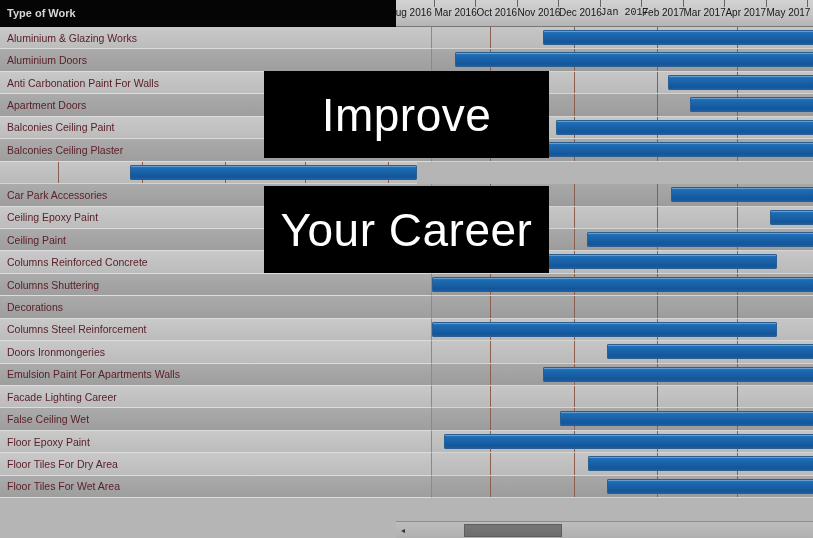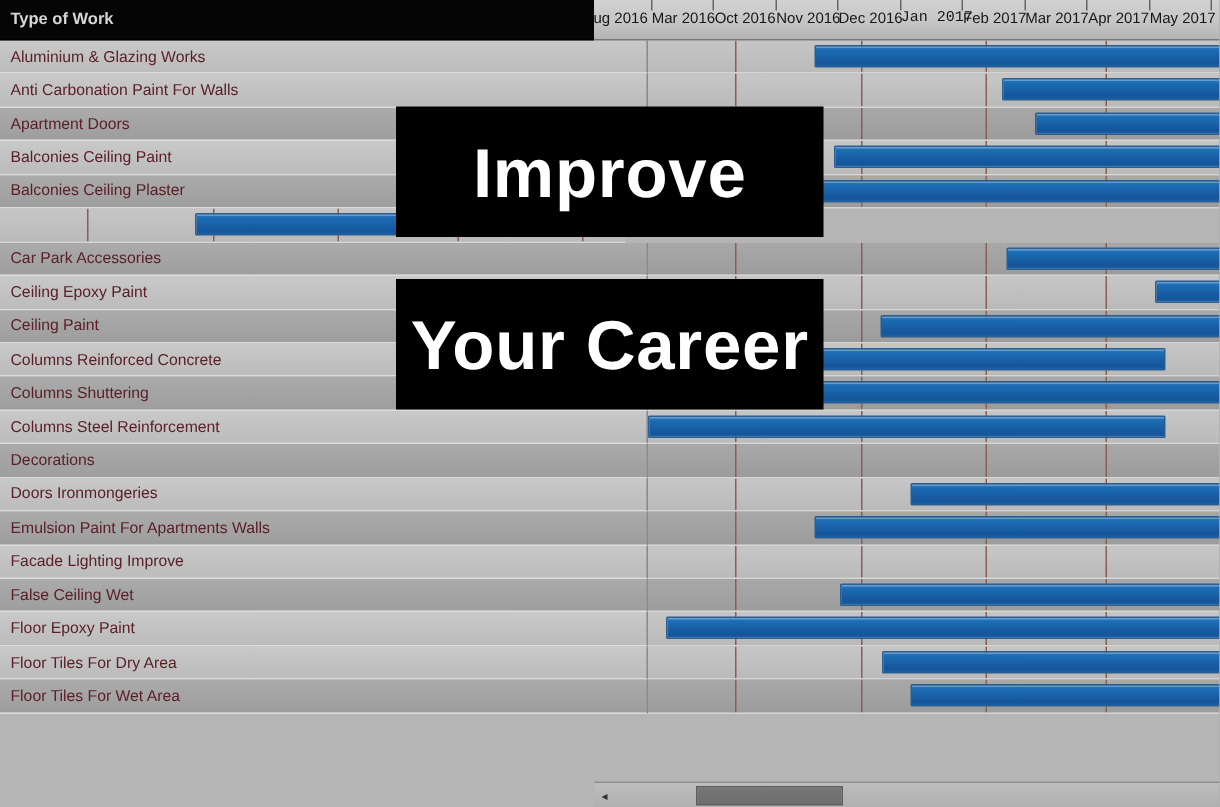--- a/index.html
+++ b/index.html
@@ -124,21 +124,21 @@
     background: linear-gradient(to bottom,#777 0%,#6d6d6d 100%);
     border: 1px solid #5e5e5e;
   }
 
   
   .banner {
     position: absolute;
     background: #000;
     color: #fff;
     display: flex; align-items: center; justify-content: center;
-    font-weight: bold;
+    font-weight: normal;
     z-index: 50;
     letter-spacing: 0.5px;
   }
   #banner-improve { left: 264px; top: 71px;  width: 285px; height: 87px; font-size: 46px; }
   #banner-career  { left: 264px; top: 186px; width: 285px; height: 87px; font-size: 46px; }
 </style>
 </head>
 <body>
 
 <div id="app">
@@ -179,20 +179,33 @@
         </div>
         <div class="bar-cell">
           <div class="vline" style="left: 58px;"></div>
           <div class="vline" style="left: 142px;"></div>
           <div class="vline" style="left: 225px;"></div>
           <div class="vline" style="left: 305px;"></div>
           <div class="vline" style="left: 388px;"></div>
           <div class="bar" style="left: 111px; width: 306px;"></div>
         </div>
       </div>
+      <div class="grid-row even">
+        <div class="lbl-cell">
+          <span>Aluminium Doors</span>
+        </div>
+        <div class="bar-cell">
+          <div class="vline" style="left: 58px;"></div>
+          <div class="vline" style="left: 142px;"></div>
+          <div class="vline" style="left: 225px;"></div>
+          <div class="vline" style="left: 305px;"></div>
+          <div class="vline" style="left: 388px;"></div>
+          <div class="bar" style="left: 23px; width: 369px;"></div>
+        </div>
+      </div>
       <div class="grid-row odd">
         <div class="lbl-cell">
           <span>Anti Carbonation Paint For Walls</span>
         </div>
         <div class="bar-cell">
           <div class="vline" style="left: 58px;"></div>
           <div class="vline" style="left: 142px;"></div>
           <div class="vline" style="left: 225px;"></div>
           <div class="vline" style="left: 305px;"></div>
           <div class="vline" style="left: 388px;"></div>
@@ -306,46 +319,46 @@
         </div>
         <div class="bar-cell">
           <div class="vline" style="left: 58px;"></div>
           <div class="vline" style="left: 142px;"></div>
           <div class="vline" style="left: 225px;"></div>
           <div class="vline" style="left: 305px;"></div>
           <div class="vline" style="left: 388px;"></div>
           <div class="bar" style="left: 0px; width: 413px;"></div>
         </div>
       </div>
+      <div class="grid-row even">
+        <div class="lbl-cell">
+          <span>Decorations</span>
+        </div>
+        <div class="bar-cell">
+          <div class="vline" style="left: 58px;"></div>
+          <div class="vline" style="left: 142px;"></div>
+          <div class="vline" style="left: 225px;"></div>
+          <div class="vline" style="left: 305px;"></div>
+          <div class="vline" style="left: 388px;"></div>
+          <div class="bar" style="left: 411px; width: 6px;"></div>
+        </div>
+      </div>
       <div class="grid-row odd">
         <div class="lbl-cell">
           <span>Columns Steel Reinforcement</span>
         </div>
         <div class="bar-cell">
           <div class="vline" style="left: 58px;"></div>
           <div class="vline" style="left: 142px;"></div>
           <div class="vline" style="left: 225px;"></div>
           <div class="vline" style="left: 305px;"></div>
           <div class="vline" style="left: 388px;"></div>
           <div class="bar" style="left: 0px; width: 345px;"></div>
         </div>
       </div>
-      <div class="grid-row even">
-        <div class="lbl-cell">
-          <span>Decorations</span>
-        </div>
-        <div class="bar-cell">
-          <div class="vline" style="left: 58px;"></div>
-          <div class="vline" style="left: 142px;"></div>
-          <div class="vline" style="left: 225px;"></div>
-          <div class="vline" style="left: 305px;"></div>
-          <div class="vline" style="left: 388px;"></div>
-          <div class="bar" style="left: 411px; width: 6px;"></div>
-        </div>
-      </div>
       <div class="grid-row odd">
         <div class="lbl-cell">
           <span>Doors Ironmongeries</span>
         </div>
         <div class="bar-cell">
           <div class="vline" style="left: 58px;"></div>
           <div class="vline" style="left: 142px;"></div>
           <div class="vline" style="left: 225px;"></div>
           <div class="vline" style="left: 305px;"></div>
           <div class="vline" style="left: 388px;"></div>
@@ -360,21 +373,21 @@
           <div class="vline" style="left: 58px;"></div>
           <div class="vline" style="left: 142px;"></div>
           <div class="vline" style="left: 225px;"></div>
           <div class="vline" style="left: 305px;"></div>
           <div class="vline" style="left: 388px;"></div>
           <div class="bar" style="left: 111px; width: 306px;"></div>
         </div>
       </div>
       <div class="grid-row odd">
         <div class="lbl-cell">
-          <span>Facade Lighting Improve</span>
+          <span>Facade Lighting Career</span>
         </div>
         <div class="bar-cell">
           <div class="vline" style="left: 58px;"></div>
           <div class="vline" style="left: 142px;"></div>
           <div class="vline" style="left: 225px;"></div>
           <div class="vline" style="left: 305px;"></div>
           <div class="vline" style="left: 388px;"></div>
         </div>
       </div>
       <div class="grid-row even">

